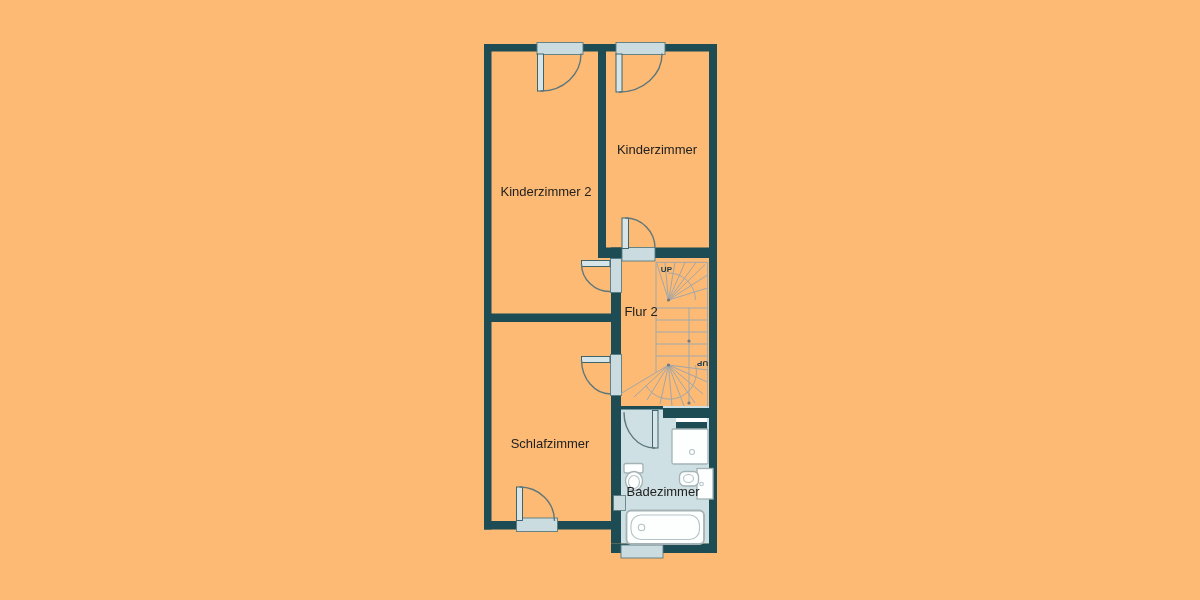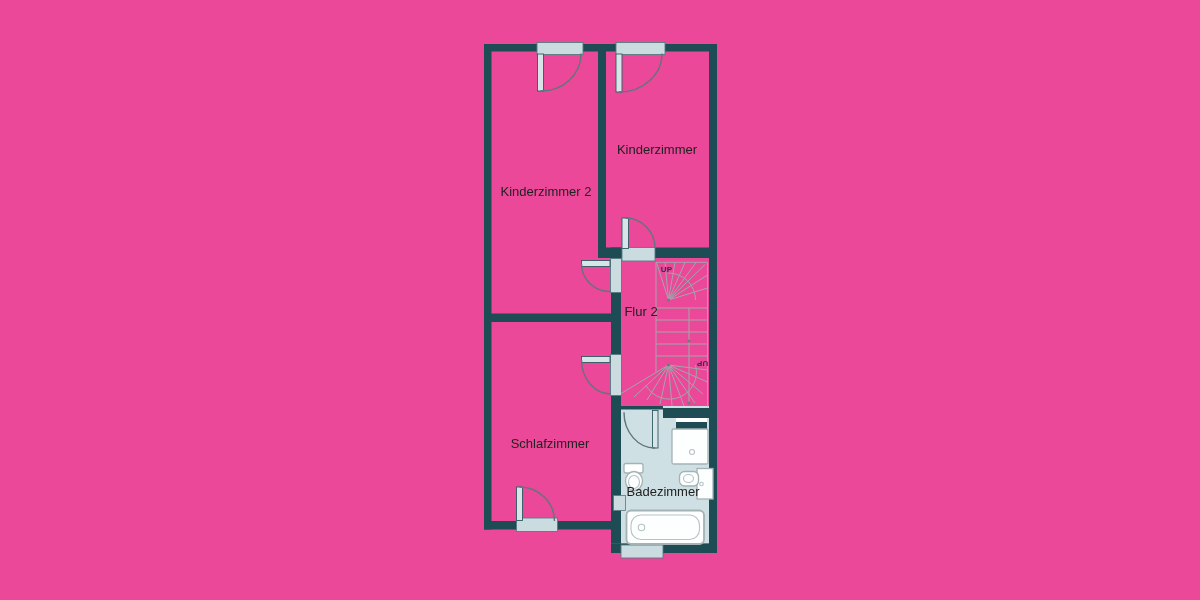--- a/index.html
+++ b/index.html
@@ -1,16 +1,16 @@
 <!DOCTYPE html>
 <html><head>
 <meta charset="utf-8">
 <style>
   html,body{margin:0;padding:0;background:#ffffff;}
-  .stage{position:relative;width:1200px;height:600px;background:#ec4899;overflow:hidden;
+  .stage{position:relative;width:1200px;height:600px;background:#fdba74;overflow:hidden;
          font-family:"Liberation Sans",sans-serif;}
   svg{position:absolute;left:0;top:0;}
   
   .win rect{stroke:#587b81;stroke-width:0.9;}
   
   .doors rect{stroke:#2f5a63;stroke-width:0.9;}
   .doors path{fill:none;stroke:#5d777c;stroke-width:1.4;}
   
   .stairs line,.stairs path{fill:none;stroke-width:1;}
   .stairs circle{stroke:none;fill:#6f7a7e;}

